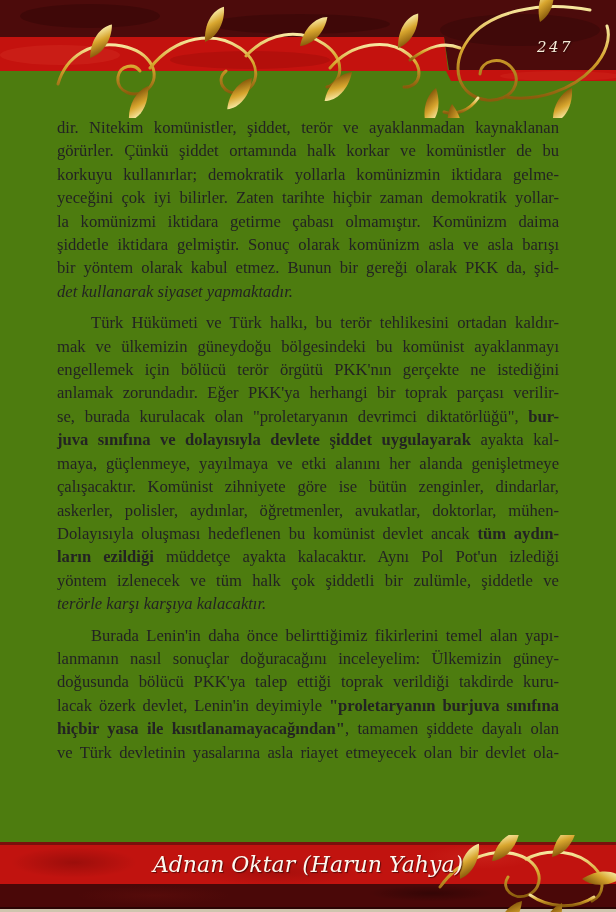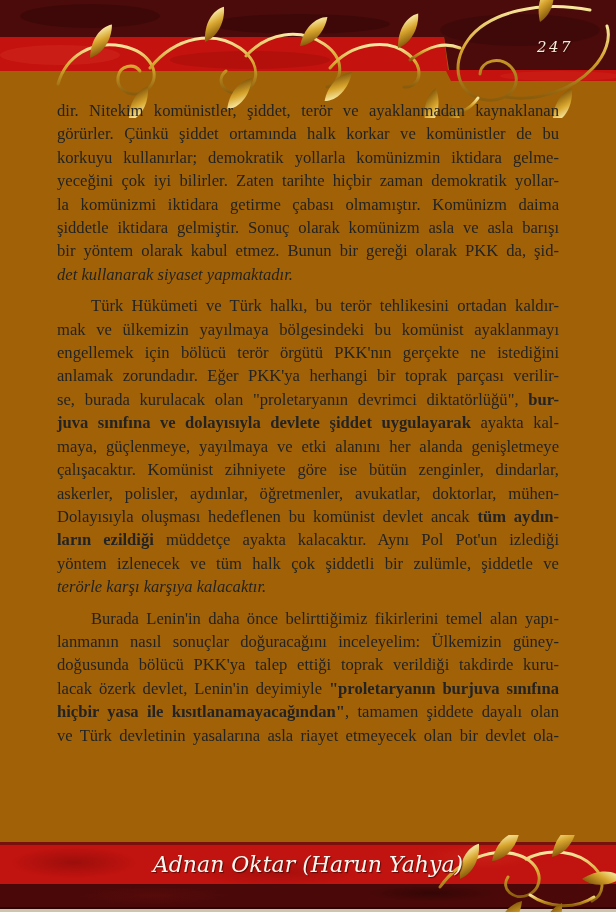--- a/index.html
+++ b/index.html
@@ -1,32 +1,32 @@
 <!DOCTYPE html>
 <html><head>
 <meta charset="utf-8">
 <style>
   html,body{margin:0;padding:0;background:#888;}
   .page{
     position:relative;width:616px;height:912px;margin:0 auto;
-    background:#a16207;overflow:hidden;
+    background:#4d7c0f;overflow:hidden;
     font-family:"Liberation Serif", serif;
   }
   
   .hdr{position:absolute;top:0;left:0;width:616px;height:118px;pointer-events:none;}
   .hdr svg{position:absolute;top:0;left:0;}
   .pagenum{
     position:absolute;top:38px;left:537px;width:44px;
     font-family:"DejaVu Serif", serif;font-style:italic;
     font-size:15px;letter-spacing:2.5px;color:#f6ecd8;
     text-shadow:1px 1px 1px rgba(40,5,5,.8);
   }
   
   .body-text{
-    position:absolute;top:99px;left:57px;width:502px;
+    position:absolute;top:116px;left:57px;width:502px;
     font-size:16.6px;line-height:23.4px;color:#232323;
   }
   .para + .para{margin-top:8px;}
   .line{text-align:justify;text-align-last:justify;white-space:normal;}
   .line.lastline{text-align-last:left;font-style:italic;}
   .line.indent{padding-left:34px;}
   .line b{font-weight:bold;}
   
   .ftr{position:absolute;top:842px;left:0;width:616px;height:70px;}
   .f-layer{position:absolute;left:0;width:616px;}
@@ -112,21 +112,21 @@
         <div class="line"><span>görürler. Çünkü şiddet ortamında halk korkar ve komünistler de bu</span></div>
         <div class="line"><span>korkuyu kullanırlar; demokratik yollarla komünizmin iktidara gelme-</span></div>
         <div class="line"><span>yeceğini çok iyi bilirler. Zaten tarihte hiçbir zaman demokratik yollar-</span></div>
         <div class="line"><span>la komünizmi iktidara getirme çabası olmamıştır. Komünizm daima</span></div>
         <div class="line"><span>şiddetle iktidara gelmiştir. Sonuç olarak komünizm asla ve asla barışı</span></div>
         <div class="line"><span>bir yöntem olarak kabul etmez. Bunun bir gereği olarak PKK da, şid-</span></div>
         <div class="line lastline"><span>det kullanarak siyaset yapmaktadır.</span></div>
       </div>
       <div class="para">
         <div class="line indent"><span>Türk Hükümeti ve Türk halkı, bu terör tehlikesini ortadan kaldır-</span></div>
-        <div class="line"><span>mak ve ülkemizin yayılmaya bölgesindeki bu komünist ayaklanmayı</span></div>
+        <div class="line"><span>mak ve ülkemizin güneydoğu bölgesindeki bu komünist ayaklanmayı</span></div>
         <div class="line"><span>engellemek için bölücü terör örgütü PKK'nın gerçekte ne istediğini</span></div>
         <div class="line"><span>anlamak zorundadır. Eğer PKK'ya herhangi bir toprak parçası verilir-</span></div>
         <div class="line"><span>se, burada kurulacak olan "proletaryanın devrimci diktatörlüğü", </span><b>bur-</b></div>
         <div class="line"><b>juva sınıfına ve dolayısıyla devlete şiddet uygulayarak</b><span> ayakta kal-</span></div>
         <div class="line"><span>maya, güçlenmeye, yayılmaya ve etki alanını her alanda genişletmeye</span></div>
         <div class="line"><span>çalışacaktır. Komünist zihniyete göre ise bütün zenginler, dindarlar,</span></div>
         <div class="line"><span>askerler, polisler, aydınlar, öğretmenler, avukatlar, doktorlar, mühen-</span></div>
         <div class="line"><span>Dolayısıyla oluşması hedeflenen bu komünist devlet ancak </span><b>tüm aydın-</b></div>
         <div class="line"><b>ların ezildiği</b><span> müddetçe ayakta kalacaktır. Aynı Pol Pot'un izlediği</span></div>
         <div class="line"><span>yöntem izlenecek ve tüm halk çok şiddetli bir zulümle, şiddetle ve</span></div>

